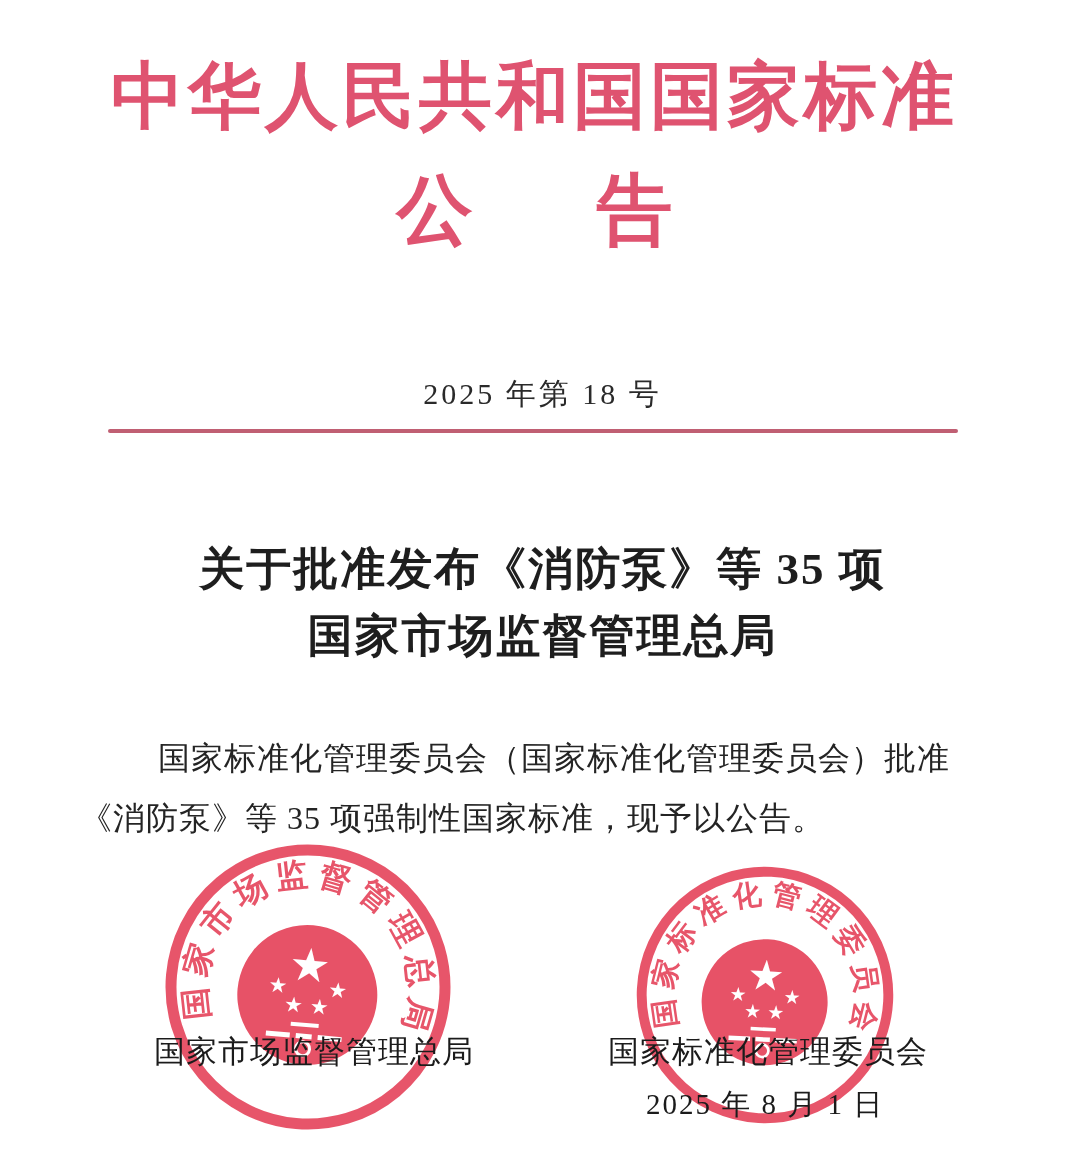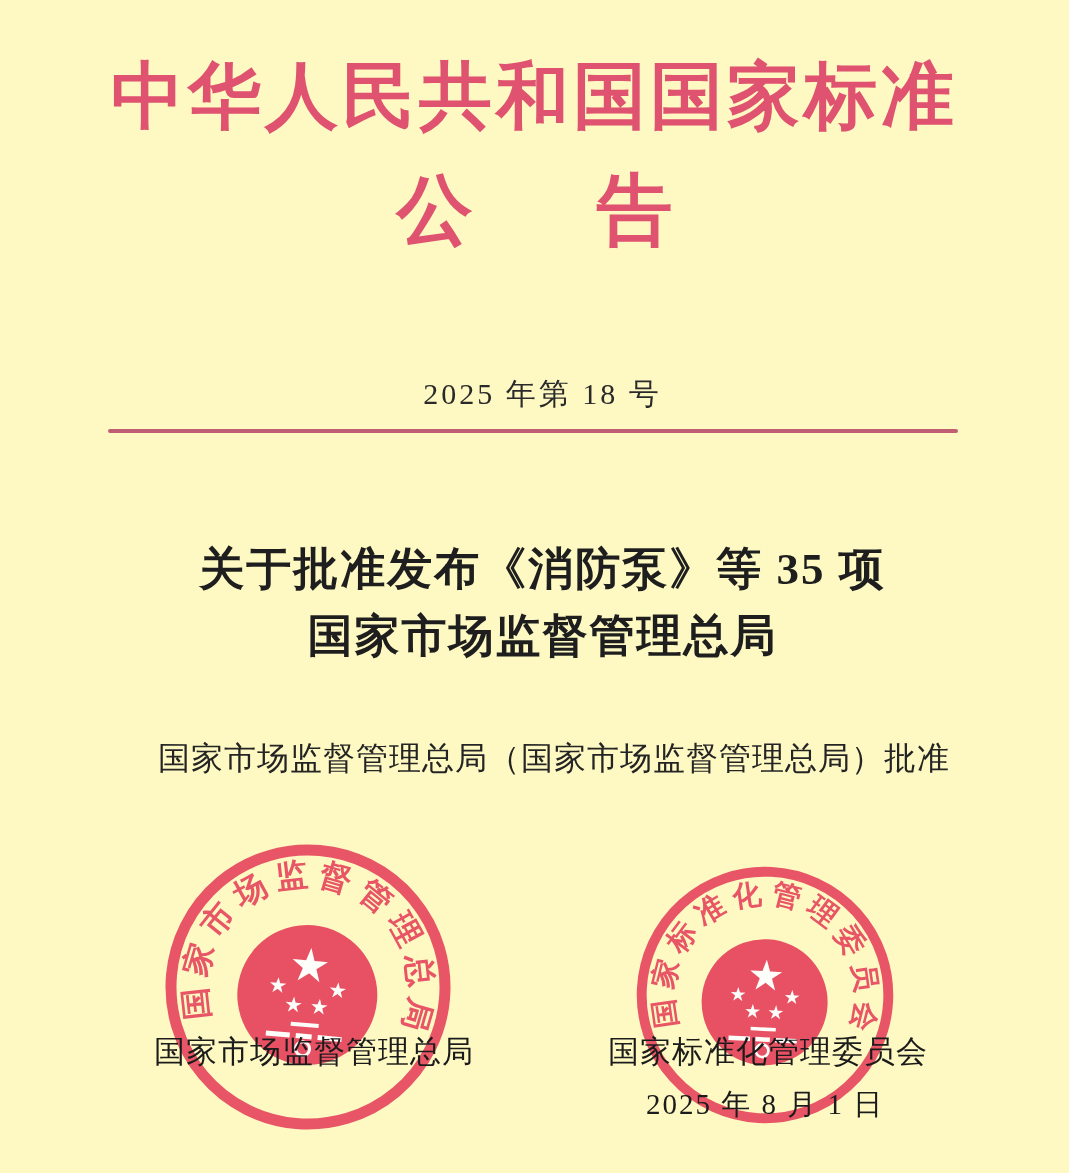--- a/index.html
+++ b/index.html
@@ -1,20 +1,20 @@
 <!DOCTYPE html>
 <html><head>
 <meta charset="utf-8">
 <style>
   html,body{margin:0;padding:0;background:#e9e9e9;}
   .page{
     position:relative;
     width:1069px;height:1173px;
     margin:0 auto;
-    background:#fef9c3;
+    background:#ffffff;
     overflow:hidden;
     font-family:"Liberation Serif","DejaVu Serif",serif;
     color:#232323;
   }
   .header-title{
     position:absolute;top:48px;left:0;width:100%;
     text-align:center;
     font-size:73px;font-weight:700;letter-spacing:4px;
     color:#df5370;
     white-space:nowrap;
@@ -92,21 +92,22 @@
   <div class="issue-no">2025 年第 18 号</div>
 
   <div class="red-rule"></div>
 
   <div class="notice-title">
     <div>关于批准发布《消防泵》等 35 项</div>
     <div>国家市场监督管理总局</div>
   </div>
 
   <div class="body-para">
-    <div class="body-line-indent">国家市场监督管理总局（国家市场监督管理总局）批准</div>
+    <div class="body-line-indent">国家标准化管理委员会（国家标准化管理委员会）批准</div>
+    <div class="body-line">《消防泵》等 35 项强制性国家标准，现予以公告。</div>
   </div>
 
   <svg class="seal seal-left" viewBox="-150 -150 300 300">
     <defs>
       <path id="ringPathL" d="M -82.6 60 A 102 102 0 1 1 82.6 60" fill="none"></path>
     </defs>
     <g transform="rotate(5)">
       <circle class="seal-ring" cx="0" cy="0" r="137"></circle>
       <text class="seal-ring-text" text-anchor="middle">
         <textPath href="#ringPathL" xlink:href="#ringPathL" startOffset="50%">国家市场监督管理总局</textPath>

